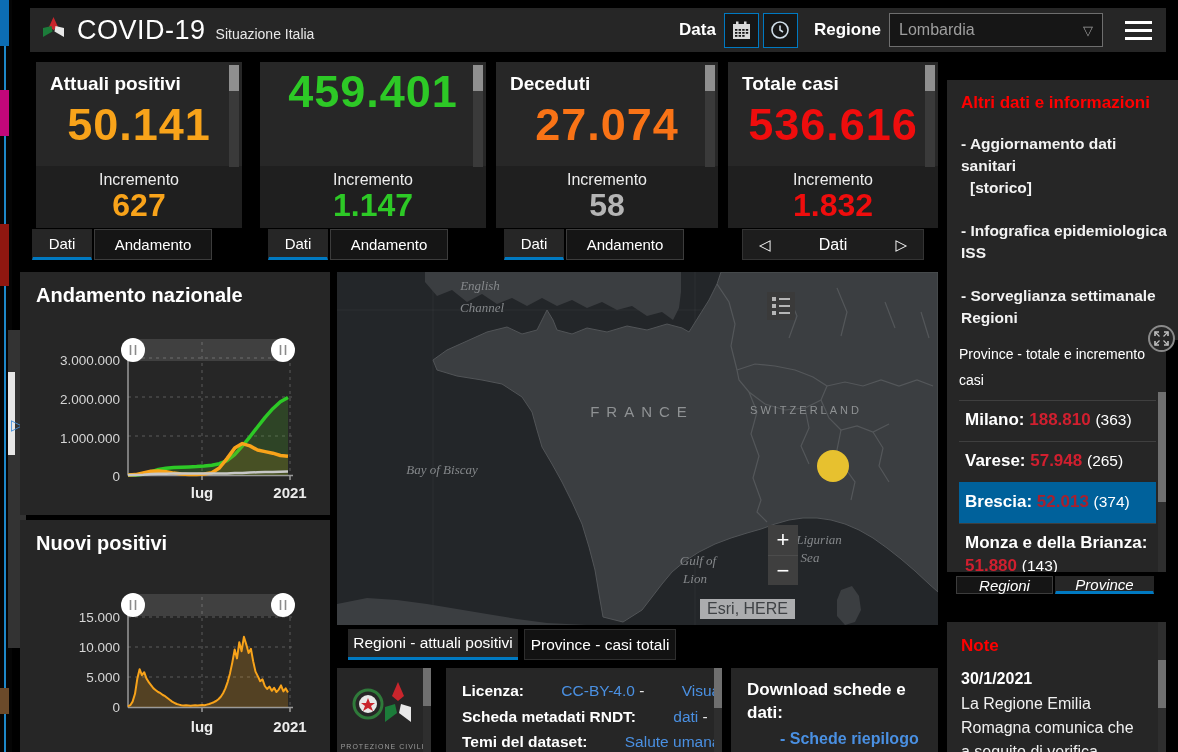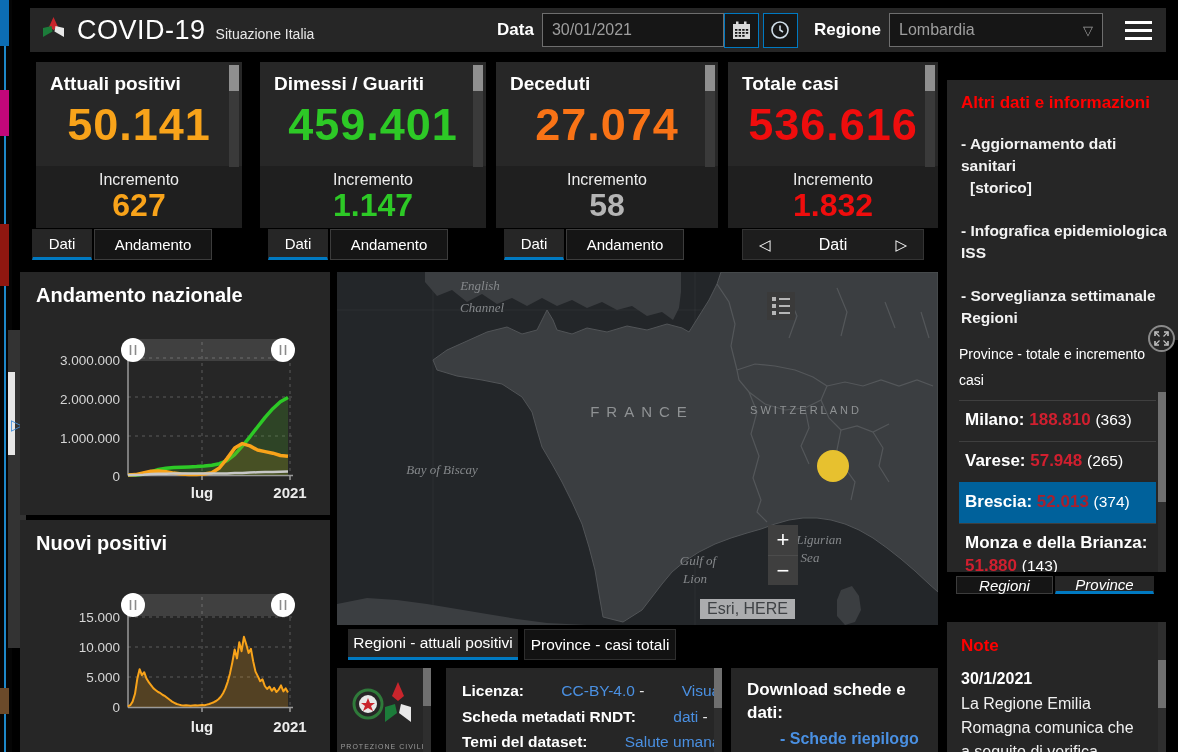--- a/index.html
+++ b/index.html
@@ -141,21 +141,20 @@
   <div id="header">
     <svg class="logo" width="27" height="30" viewBox="0 0 27 30">
       <path d="M13.5 2 L18 12 L13.5 15 L9 12 Z" fill="#c9252c"></path>
       <path d="M24 22 L14.5 16.5 L15.5 11 L24 13 Z" fill="#e8e8e8"></path>
       <path d="M3 22 L12.5 16.5 L11.5 11 L3 13 Z" fill="#1c7c3a"></path>
     </svg>
     <div class="title">COVID-19</div>
     <div class="subtitle">Situazione Italia</div>
     <div style="flex:1"></div>
     <div class="lbl">Data</div>
-    <div class="field" id="date-input">30/01/2021</div>
     <div class="icon-btn">
       <svg width="19" height="19" viewBox="0 0 19 19">
         <rect x="1" y="3" width="17" height="15" fill="#d9d9d9"></rect>
         <rect x="1" y="3" width="17" height="3.5" fill="#d9d9d9"></rect>
         <rect x="4" y="0.5" width="2.5" height="4" fill="#d9d9d9"></rect>
         <rect x="12" y="0.5" width="2.5" height="4" fill="#d9d9d9"></rect>
         <g fill="#161616">
           <rect x="3" y="8" width="2.4" height="1.8"></rect>
             <rect x="6.6" y="8" width="2.4" height="1.8"></rect>
             <rect x="10.2" y="8" width="2.4" height="1.8"></rect>
@@ -198,21 +197,20 @@
         </div>
         <div class="mini-scroll">
           <div class="thumb"></div>
         </div>
       </div>
       <div class="tabbar" style="left: 32px;">
         <div class="tab active" style="width:60px">Dati</div>
         <div class="tab" style="width:118px">Andamento</div>
       </div>
       <div class="card" style="left: 260px; width: 226px;">
-        <div class="c-title">Dimessi / Guariti</div>
         <div class="c-value" style="color:#2DC926">459.401</div>
         <div class="c-bottom">
           <div class="c-inc-label">Incremento</div>
           <div class="c-inc-value" style="color:#2DC926">1.147</div>
         </div>
         <div class="mini-scroll">
           <div class="thumb"></div>
         </div>
       </div>
       <div class="tabbar" style="left: 268px;">

